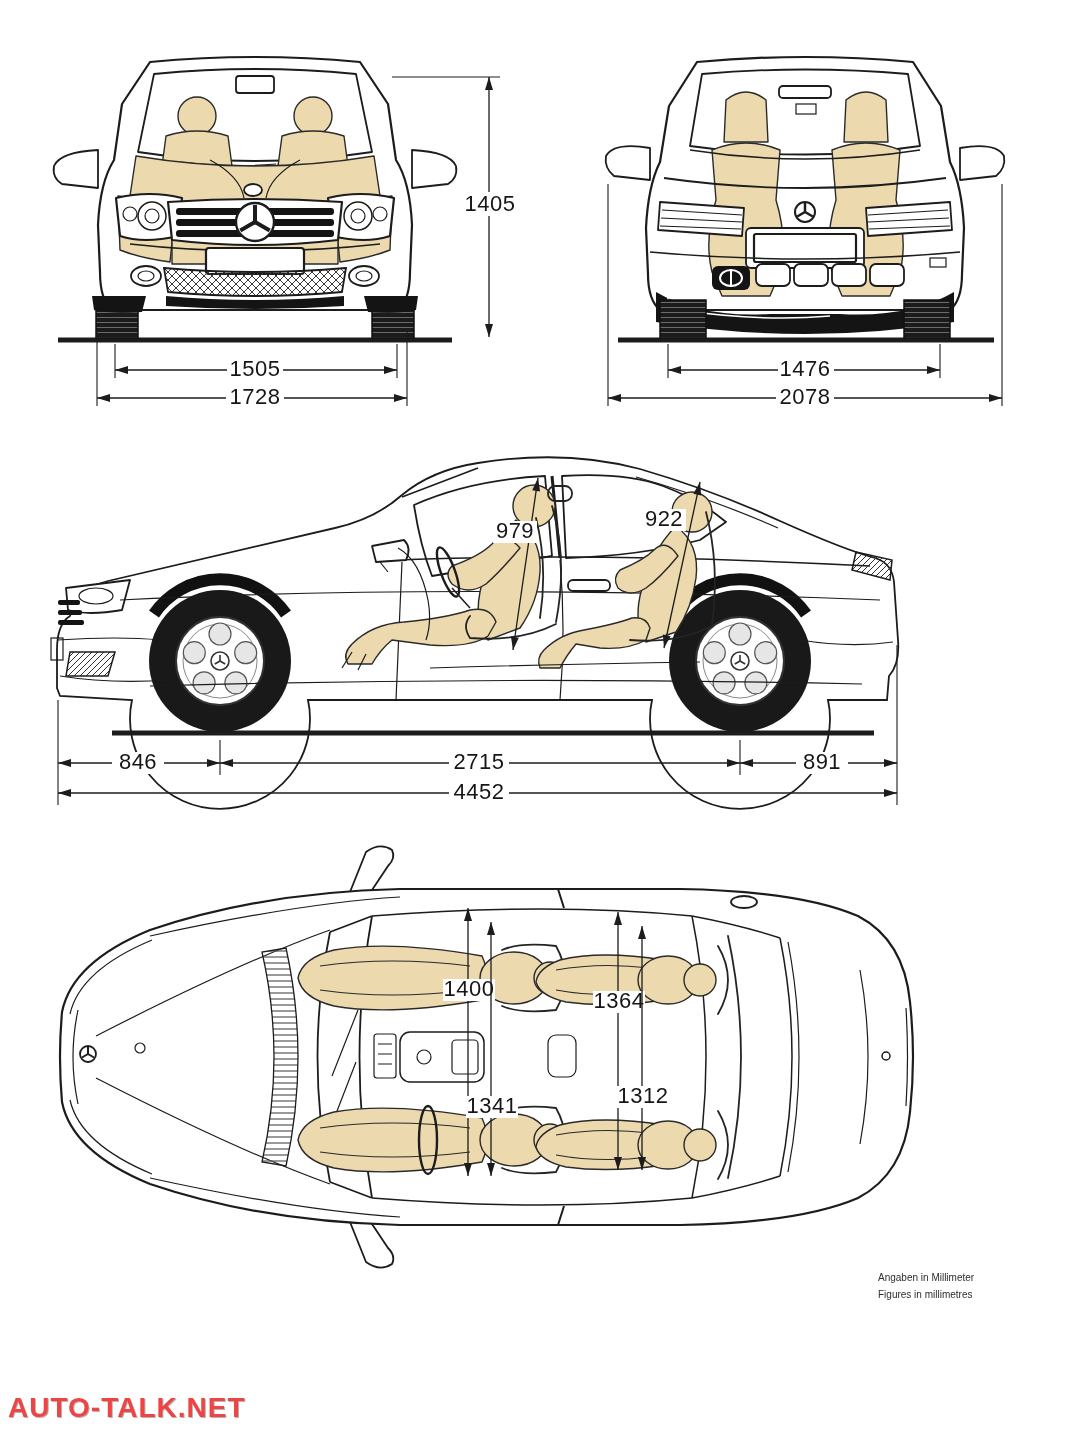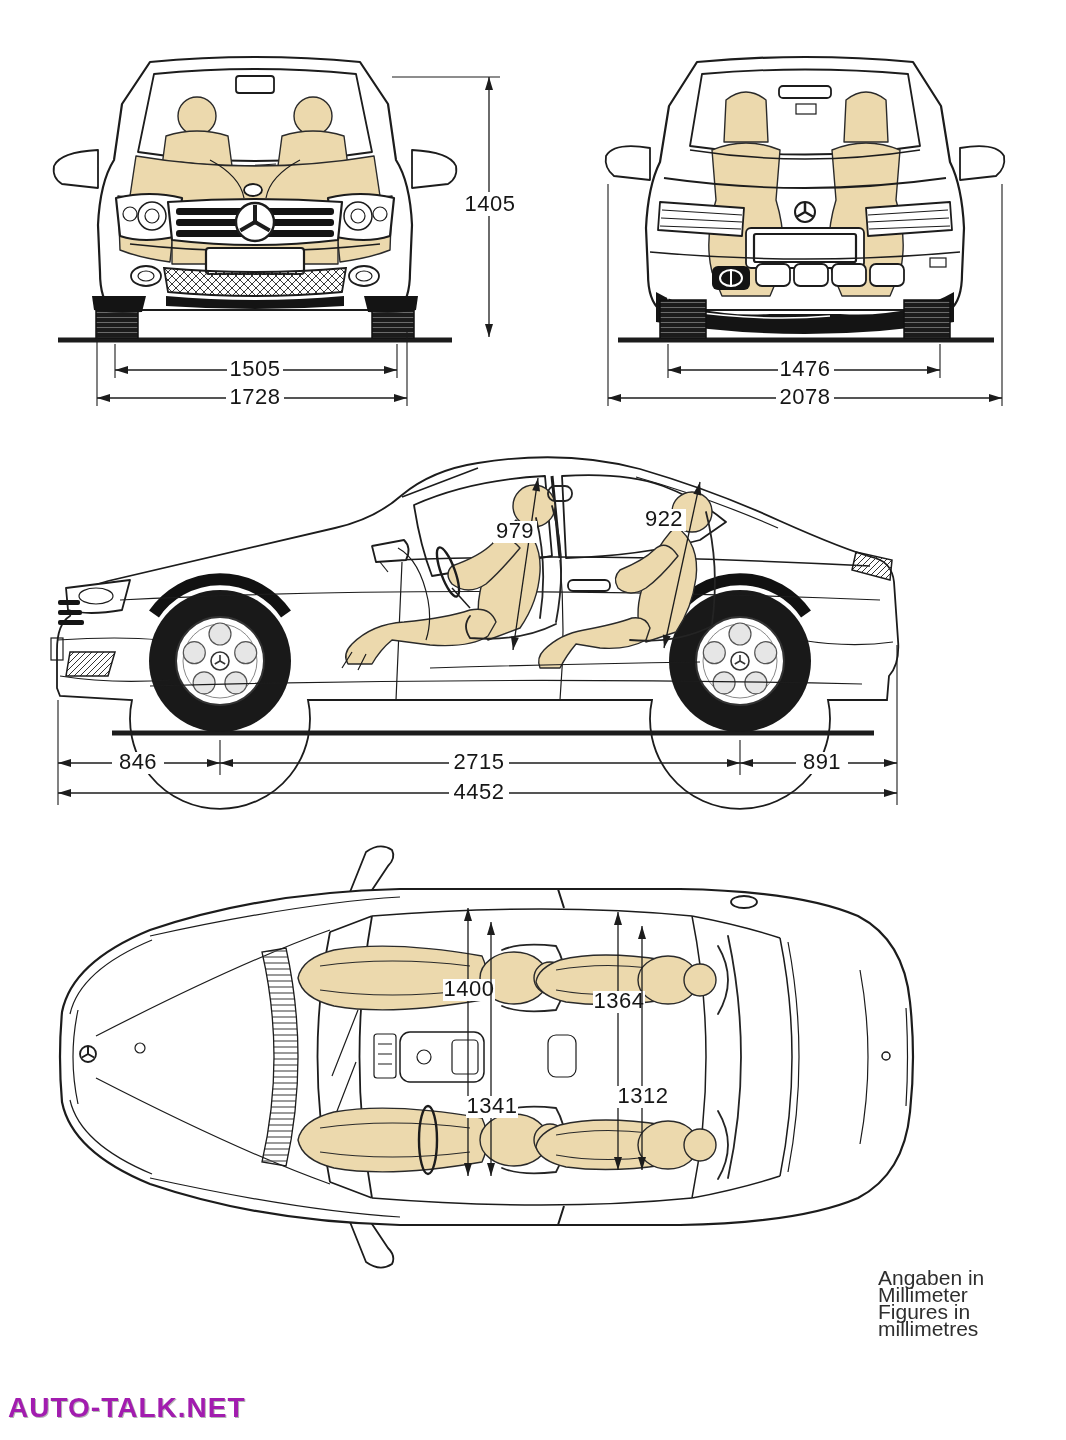--- a/index.html
+++ b/index.html
@@ -14,22 +14,22 @@
   .bg{fill:#ecd9ad;stroke:#2a2a2a;stroke-width:1.4;stroke-linejoin:round;}
   .bgl{fill:none;stroke:#2a2a2a;stroke-width:1.1;}
   .dk{fill:#141414;stroke:none;}
   .wt{stroke:#ffffff;fill:none;}
   .dim{stroke:#1c1c1c;stroke-width:1.3;fill:none;marker-start:url(#arr);marker-end:url(#arr);}
   .ext{stroke:#1c1c1c;stroke-width:1.1;fill:none;}
   .halo{fill:#ffffff;stroke:none;}
   .ground{stroke:#1c1c1c;stroke-width:5;fill:none;}
   .seat{stroke:#242424;stroke-width:1.8;fill:none;stroke-linecap:round;}
   text.dimtxt{font-family:"Liberation Sans",sans-serif;font-size:22px;fill:#161616;text-anchor:middle;dominant-baseline:middle;letter-spacing:0.5px;}
-  .note{position:absolute;left:878px;top:1269px;font-size:21px;line-height:17px;color:#2e2e2e;}
-  .watermark{position:absolute;left:8px;top:1392px;font-size:28px;font-weight:bold;letter-spacing:1px;color:#a21caf;text-shadow:1px 1px 0 #b5b5b5;}
+  .note{position:absolute;left:878px;top:1269px;font-size:10px;line-height:17px;color:#2e2e2e;}
+  .watermark{position:absolute;left:8px;top:1392px;font-size:28px;font-weight:bold;letter-spacing:1px;color:#ef4444;text-shadow:1px 1px 0 #b5b5b5;}
 </style>
 </head>
 <body>
 
 <svg width="1066" height="1440" viewBox="0 0 1066 1440">
   <defs>
     <marker id="arr" viewBox="0 0 14 10" markerWidth="14" markerHeight="10" refX="13.5" refY="5" orient="auto-start-reverse" markerUnits="userSpaceOnUse">
       <path d="M0.5 1 L13.5 5 L0.5 9 Z" fill="#1c1c1c"></path>
     </marker>
     <pattern id="mesh" width="8" height="8" patternUnits="userSpaceOnUse">

